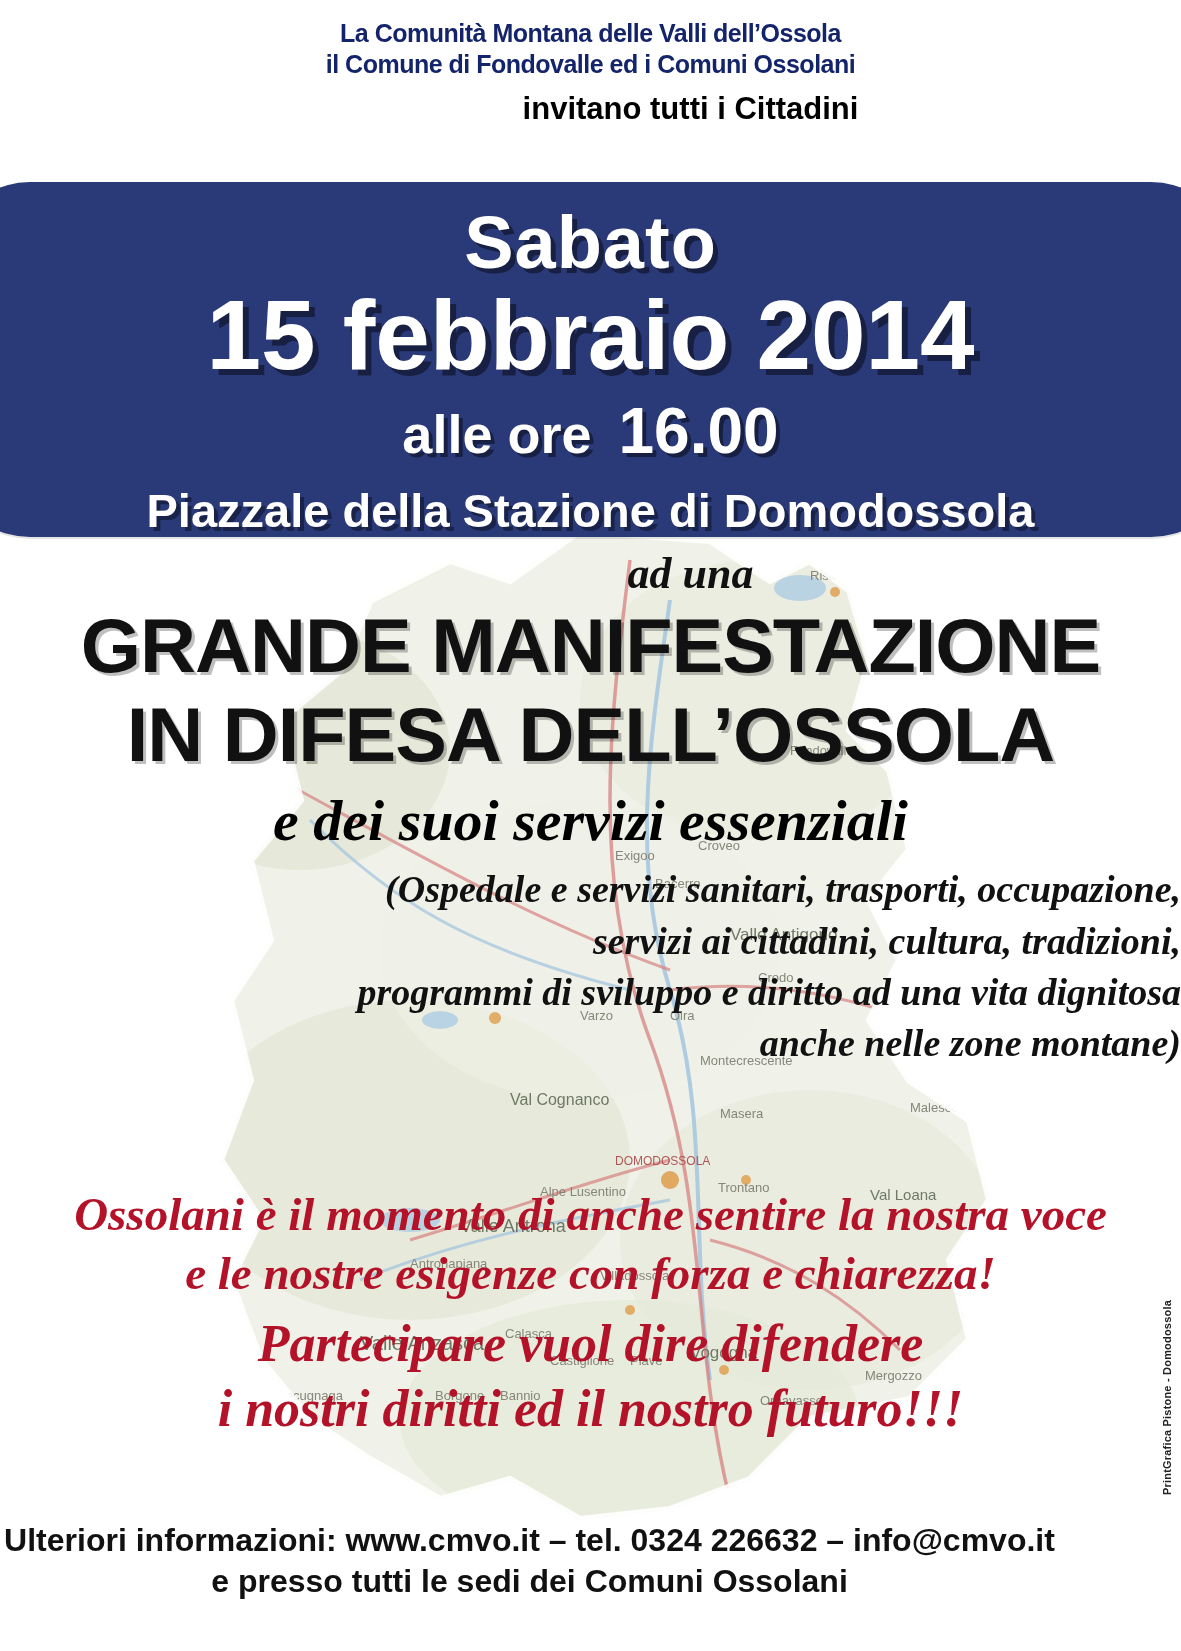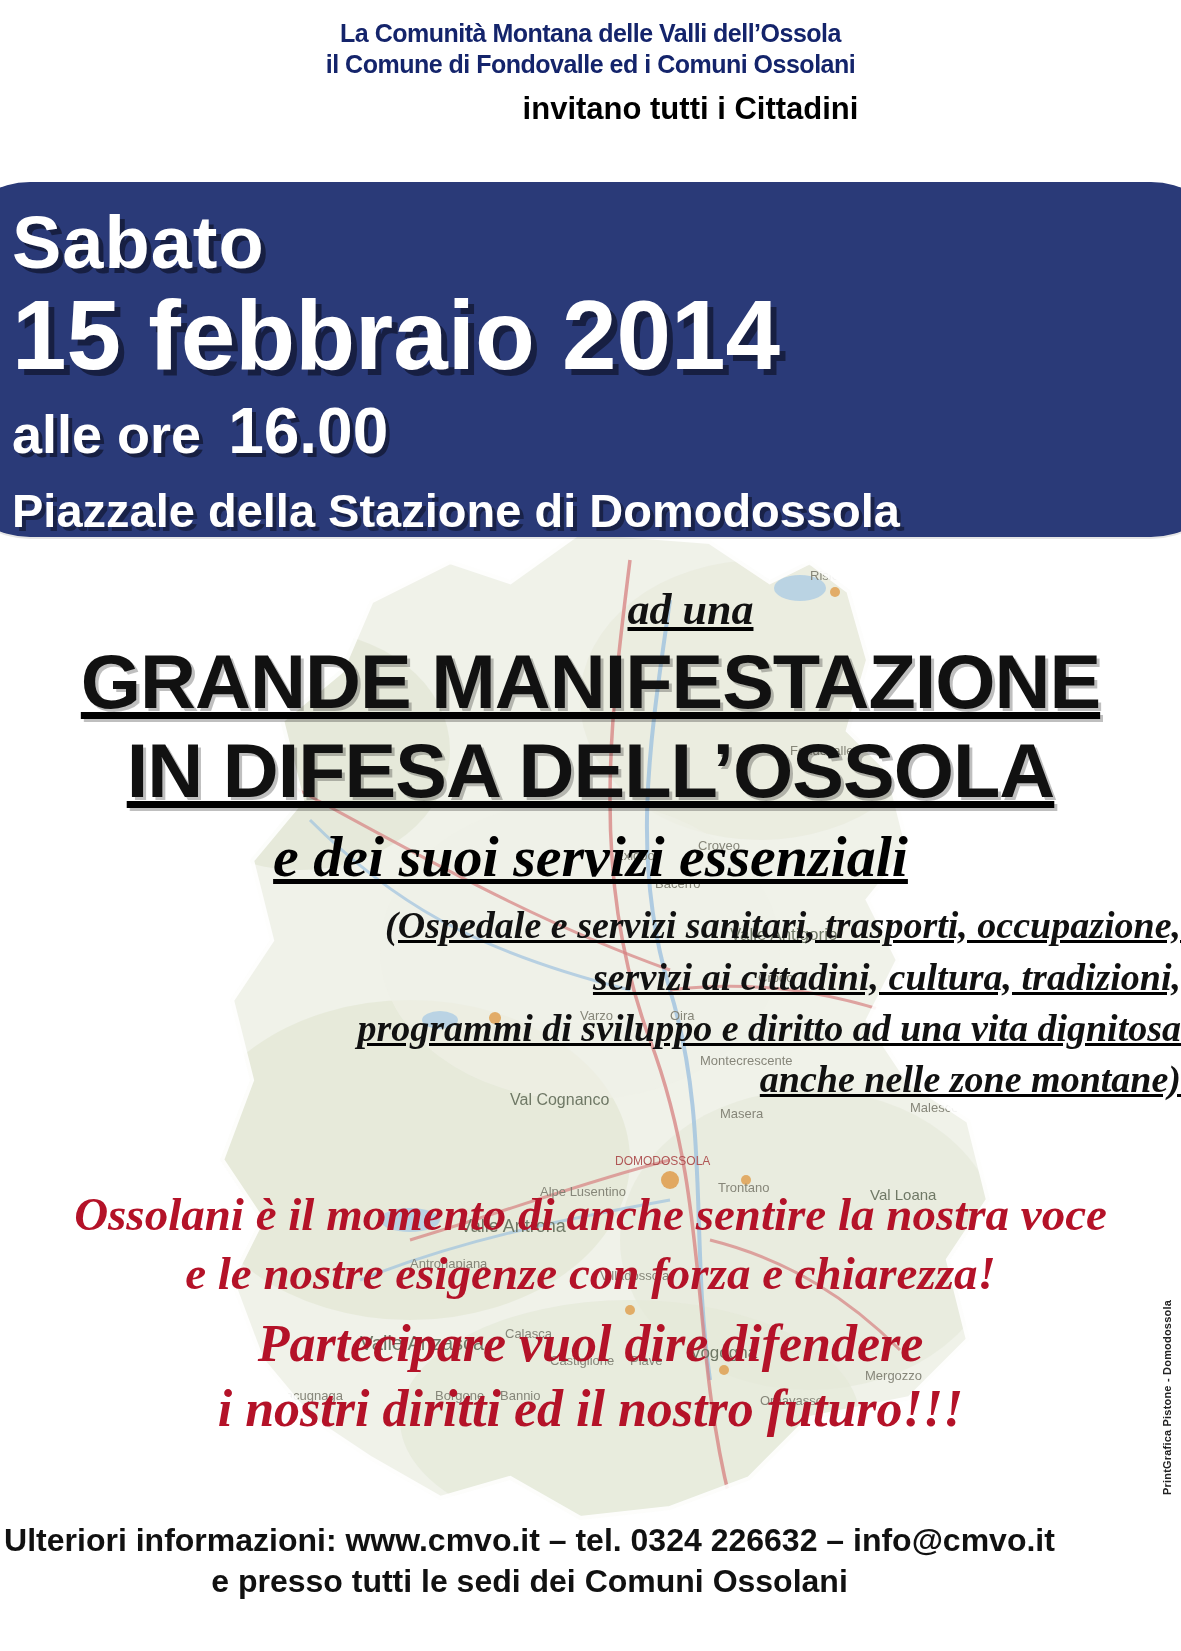--- a/index.html
+++ b/index.html
@@ -61,21 +61,22 @@
     top: 182px;
     width: 1241px;
     height: 355px;
     background: #2a3a78;
     border-radius: 60px / 42px;
     z-index: 2;
     box-shadow: 0 2px 0 rgba(0,0,0,0.1);
   }
   .banner-inner {
     position: absolute;
-    left: 12px; right: 0; top: 0;
+    left: 0; right: 0; top: 0;
+    text-align: center;
     color: #ffffff;
     z-index: 3;
   }
   .b-sabato {
     font-weight: bold;
     font-size: 74px;
     letter-spacing: 1px;
     margin-top: 18px;
     text-shadow: 5px 5px 0 rgba(0,0,0,0.45);
   }
@@ -101,26 +102,25 @@
     font-weight: bold;
     font-size: 47px;
     margin-top: 15px;
     text-shadow: 4px 4px 0 rgba(0,0,0,0.4);
     white-space: nowrap;
   }
 
   
   .body-block {
     position: absolute;
-    top: 584px;
+    top: 548px;
     left: 0;
     width: 1181px;
     z-index: 3;
     text-align: center;
-    text-decoration: underline;
   }
   .adu {
     font-family: "Liberation Serif", serif;
     font-weight: bold;
     font-style: italic;
     font-size: 44px;
     color: #111111;
     padding-left: 200px;
   }
   .headline {

